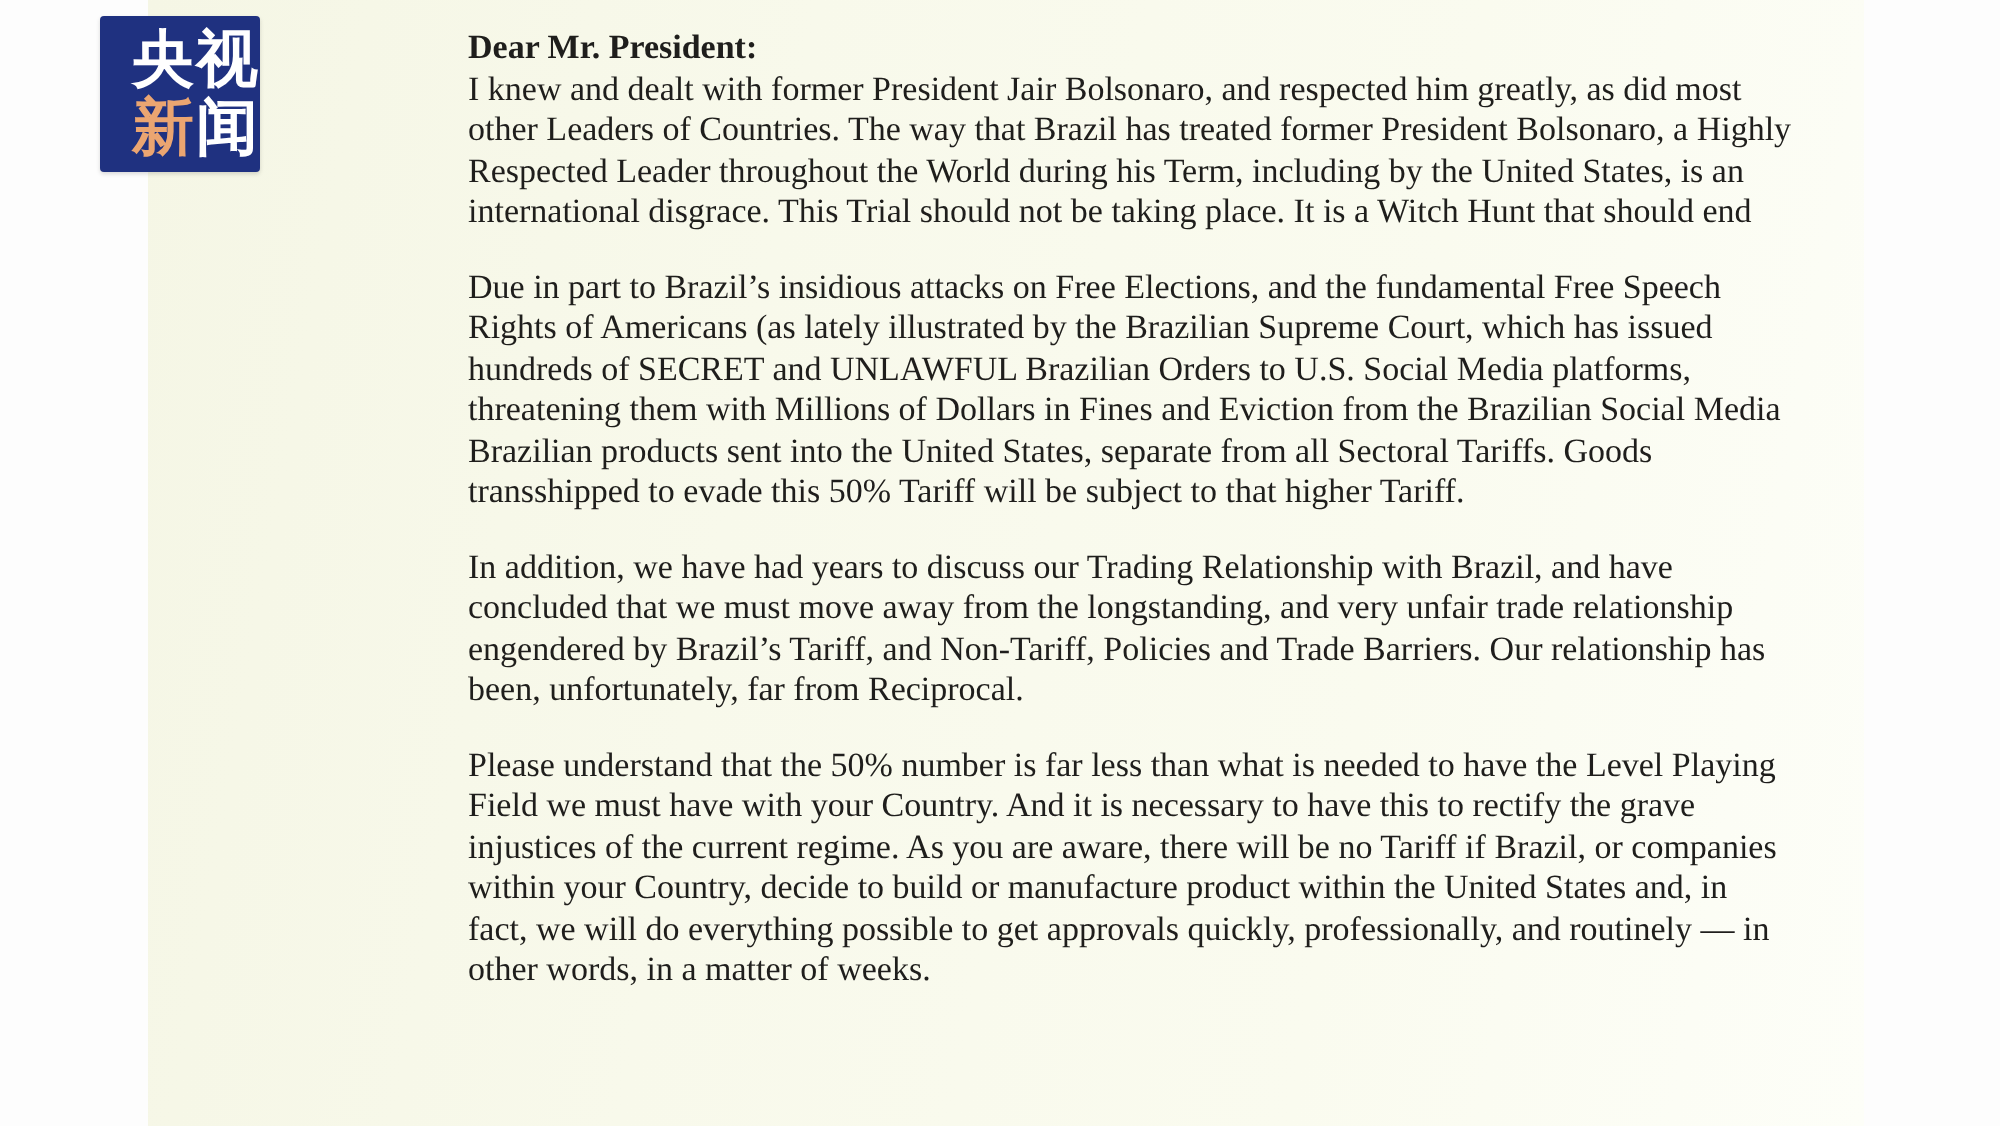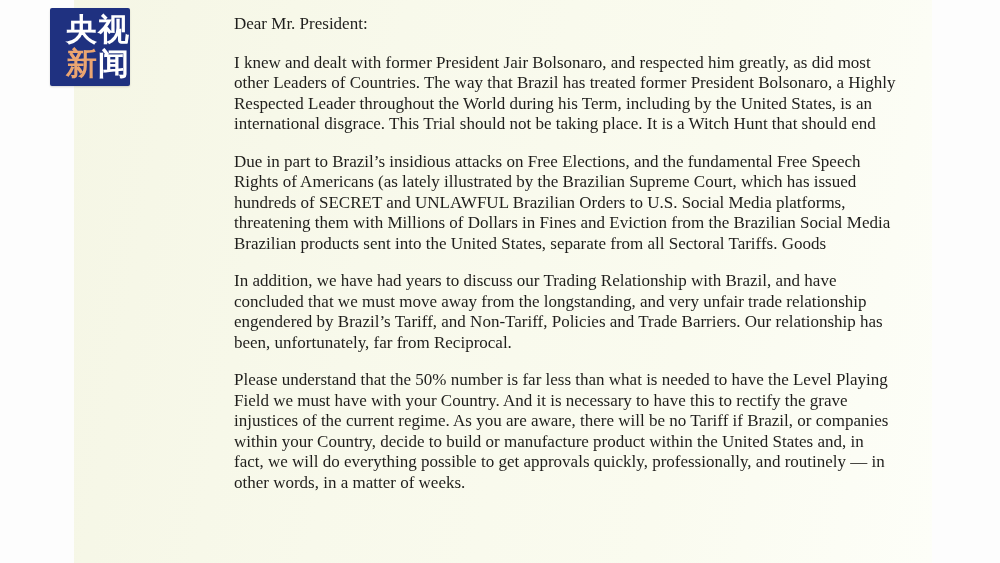--- a/index.html
+++ b/index.html
@@ -17,21 +17,21 @@
   }
   .letter-body {
     position: absolute;
     left: 160px; top: 14px;
     width: 700px;
     color: #1f1e1c;
     font-size: 17px;
     line-height: 20.5px;
     text-rendering: optimizeLegibility;
   }
-  .greeting { margin-bottom: 18px; white-space: nowrap; }
+  .greeting { white-space: nowrap; font-weight: bold; }
   .para + .para { margin-top: 17px; }
   .para .line { white-space: nowrap; }
   .badge {
     position: absolute;
     left: 50px; top: 8px;
     width: 80px; height: 78px;
     background: #1f3180;
     border-radius: 2px;
     display: flex;
     flex-direction: column;
@@ -62,20 +62,21 @@
           <div class="line">other Leaders of Countries. The way that Brazil has treated former President Bolsonaro, a Highly</div>
           <div class="line">Respected Leader throughout the World during his Term, including by the United States, is an</div>
           <div class="line">international disgrace. This Trial should not be taking place. It is a Witch Hunt that should end</div>
         </div>
         <div class="para">
           <div class="line">Due in part to Brazil’s insidious attacks on Free Elections, and the fundamental Free Speech</div>
           <div class="line">Rights of Americans (as lately illustrated by the Brazilian Supreme Court, which has issued</div>
           <div class="line">hundreds of SECRET and UNLAWFUL Brazilian Orders to U.S. Social Media platforms,</div>
           <div class="line">threatening them with Millions of Dollars in Fines and Eviction from the Brazilian Social Media</div>
           <div class="line">Brazilian products sent into the United States, separate from all Sectoral Tariffs. Goods</div>
+          <div class="line">transshipped to evade this 50% Tariff will be subject to that higher Tariff.</div>
         </div>
         <div class="para">
           <div class="line">In addition, we have had years to discuss our Trading Relationship with Brazil, and have</div>
           <div class="line">concluded that we must move away from the longstanding, and very unfair trade relationship</div>
           <div class="line">engendered by Brazil’s Tariff, and Non-Tariff, Policies and Trade Barriers. Our relationship has</div>
           <div class="line">been, unfortunately, far from Reciprocal.</div>
         </div>
         <div class="para">
           <div class="line">Please understand that the 50% number is far less than what is needed to have the Level Playing</div>
           <div class="line">Field we must have with your Country. And it is necessary to have this to rectify the grave</div>

